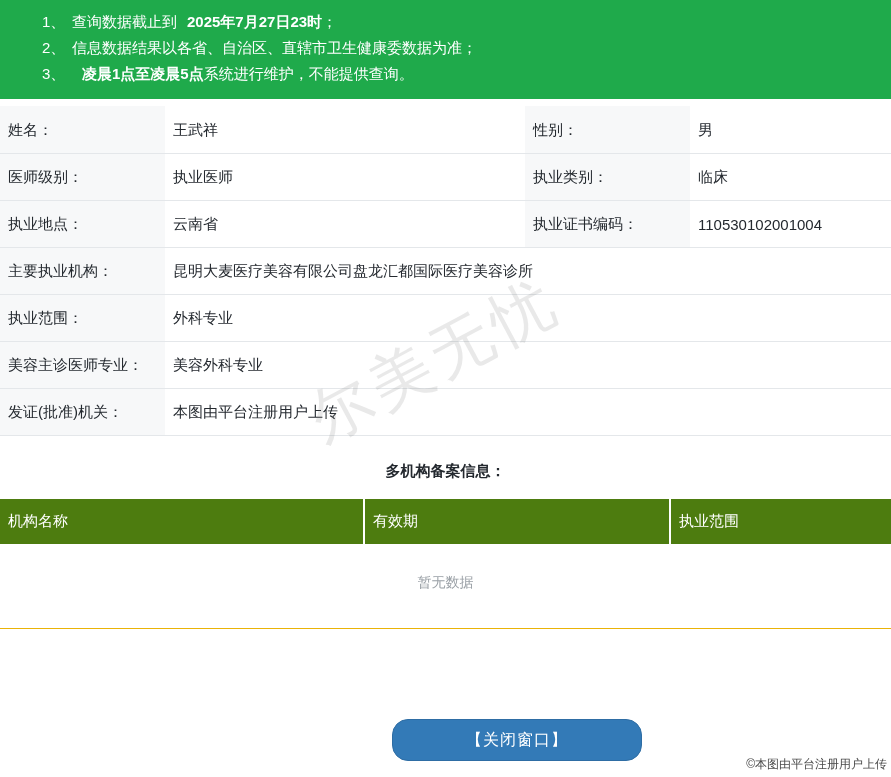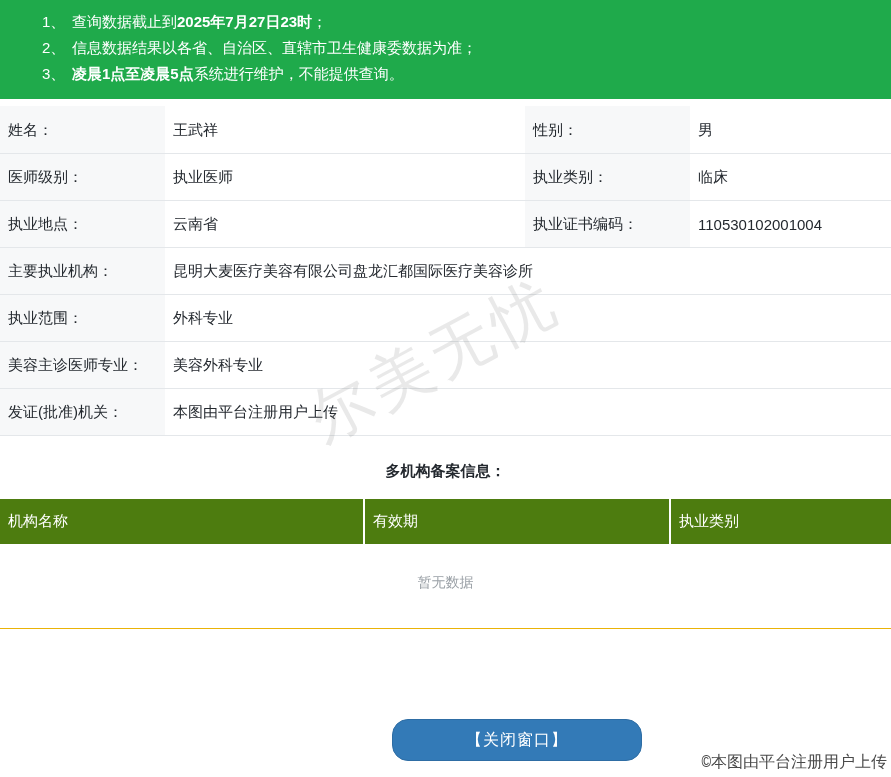--- a/index.html
+++ b/index.html
@@ -29,21 +29,21 @@
     font-size: 15px;
     line-height: 26px;
     padding-left: 42px;
   }
   .notice-num {
     width: 30px;
     flex: 0 0 30px;
     font-size: 15px;
   }
   .notice-text { font-size: 15px; }
-  .notice-text b { font-weight: bold; }
+  .notice-text b { font-weight: bold; padding-left: 10px; }
 
   
   .info-table {
     width: 891px;
     border-collapse: collapse;
     table-layout: fixed;
     margin-top: 7px;
   }
   .info-table td {
     border-bottom: 1px solid #e4e7ea;
@@ -118,24 +118,23 @@
     color: #ffffff;
     font-size: 16px;
     font-family: "Liberation Sans", sans-serif;
     cursor: pointer;
     letter-spacing: 1px;
   }
   .credit {
     position: absolute;
     right: 4px;
     bottom: 4px;
-    font-size: 16px;
+    font-size: 12px;
     color: #4a4a4a;
     white-space: nowrap;
-    font-family: Liberation Mono, monospace;
   }
 
   
   .watermark {
     position: absolute;
     left: 298px;
     top: 318px;
     font-size: 62px;
     color: rgba(120,120,120,0.16);
     font-family: "Liberation Serif", serif;
@@ -215,21 +214,21 @@
   <table class="rec-table">
     <colgroup>
         <col style="width:364px">
         <col style="width:306px">
         <col style="width:221px">
       </colgroup>
     <thead>
       <tr>
         <th>机构名称</th>
         <th>有效期</th>
-        <th>执业类别</th>
+        <th>执业范围</th>
       </tr>
     </thead>
     <tbody>
       <tr>
         <td class="rec-empty" colspan="3">暂无数据</td>
       </tr>
     </tbody>
   </table>
 
   <div class="watermark">尔美无忧</div>

